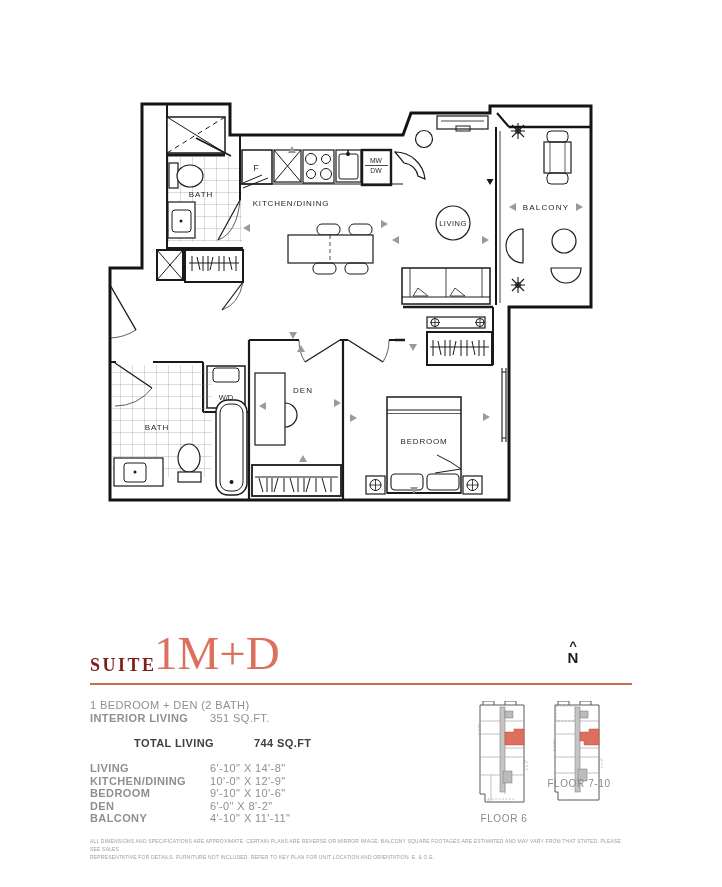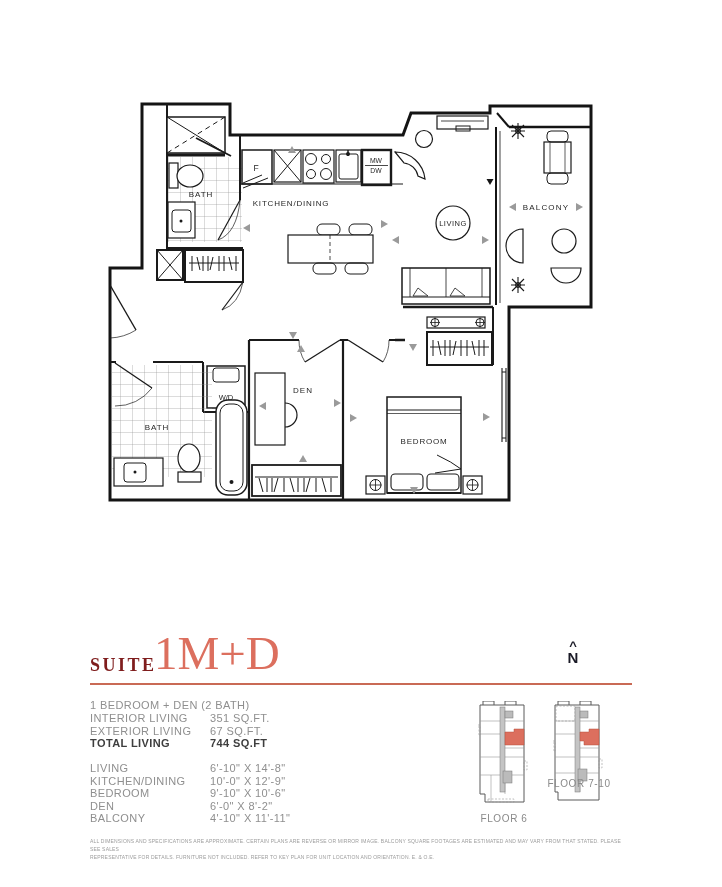--- a/index.html
+++ b/index.html
@@ -9,22 +9,22 @@
   .title-prefix{font-family:"Liberation Serif",serif;font-size:18px;font-weight:600;
      letter-spacing:2.5px;color:#7f1d1d;}
   .title-name{font-family:Liberation Serif, serif;font-size:47px;font-weight:300;
      color:#dc6f5e;letter-spacing:0px;line-height:1;}
   .rule{background:#c96a55;height:2px;}
   .north{color:#1b1b27;text-align:center;}
   .north .chev{font-size:13px;font-weight:700;line-height:10px;letter-spacing:0;}
   .north .n{font-size:15px;font-weight:700;line-height:14px;}
   .meta{font-size:11px;color:#8f8f8f;letter-spacing:0.4px;}
   .meta-row{position:absolute;left:90px;width:280px;}
-  .meta-row .lab{display:inline-block;width:120px;}
-  .meta-row.bold{color:#3e3e3e;font-weight:700;}
+  .meta-row .lab{display:inline-block;width:120px;font-weight:bold;}
+  .meta-row.bold{color:#3e3e3e;font-weight:700;margin-left:44px;}
   .keylabel{font-size:10px;color:#8a8a8a;letter-spacing:0.6px;text-align:center;width:90px;}
   .disc{font-size:5px;color:#9c9c9c;letter-spacing:0.18px;line-height:8px;width:540px;}
   svg text{font-family:"Liberation Sans",sans-serif;fill:#262626;}
 </style>
 </head>
 <body>
 
 <div class="page">
 
   <svg class="abs" style="left:100px;top:85px;" width="520" height="430" viewBox="100 85 520 430">
@@ -248,23 +248,20 @@
     <div class="n">N</div>
   </div>
 
   <div class="abs rule" style="left:90px;top:683px;width:542px;"></div>
 
   <div class="abs meta" style="left:90px;top:699px;">1 BEDROOM + DEN (2 BATH)</div>
 
   <div class="meta meta-row" style="top:712px;">
     <span class="lab">INTERIOR LIVING</span><span>351 SQ.FT.</span>
   </div>
-  <div class="meta meta-row" style="top:724.5px;">
-    <span class="lab">EXTERIOR LIVING</span><span>67 SQ.FT.</span>
-  </div>
   <div class="meta meta-row bold" style="top:737px;">
     <span class="lab">TOTAL LIVING</span><span>744 SQ.FT</span>
   </div>
 
   <div class="meta meta-row" style="top:762px;">
     <span class="lab">LIVING</span><span>6'-10" X 14'-8"</span>
   </div>
   <div class="meta meta-row" style="top:774.5px;">
     <span class="lab">KITCHEN/DINING</span><span>10'-0" X 12'-9"</span>
   </div>

